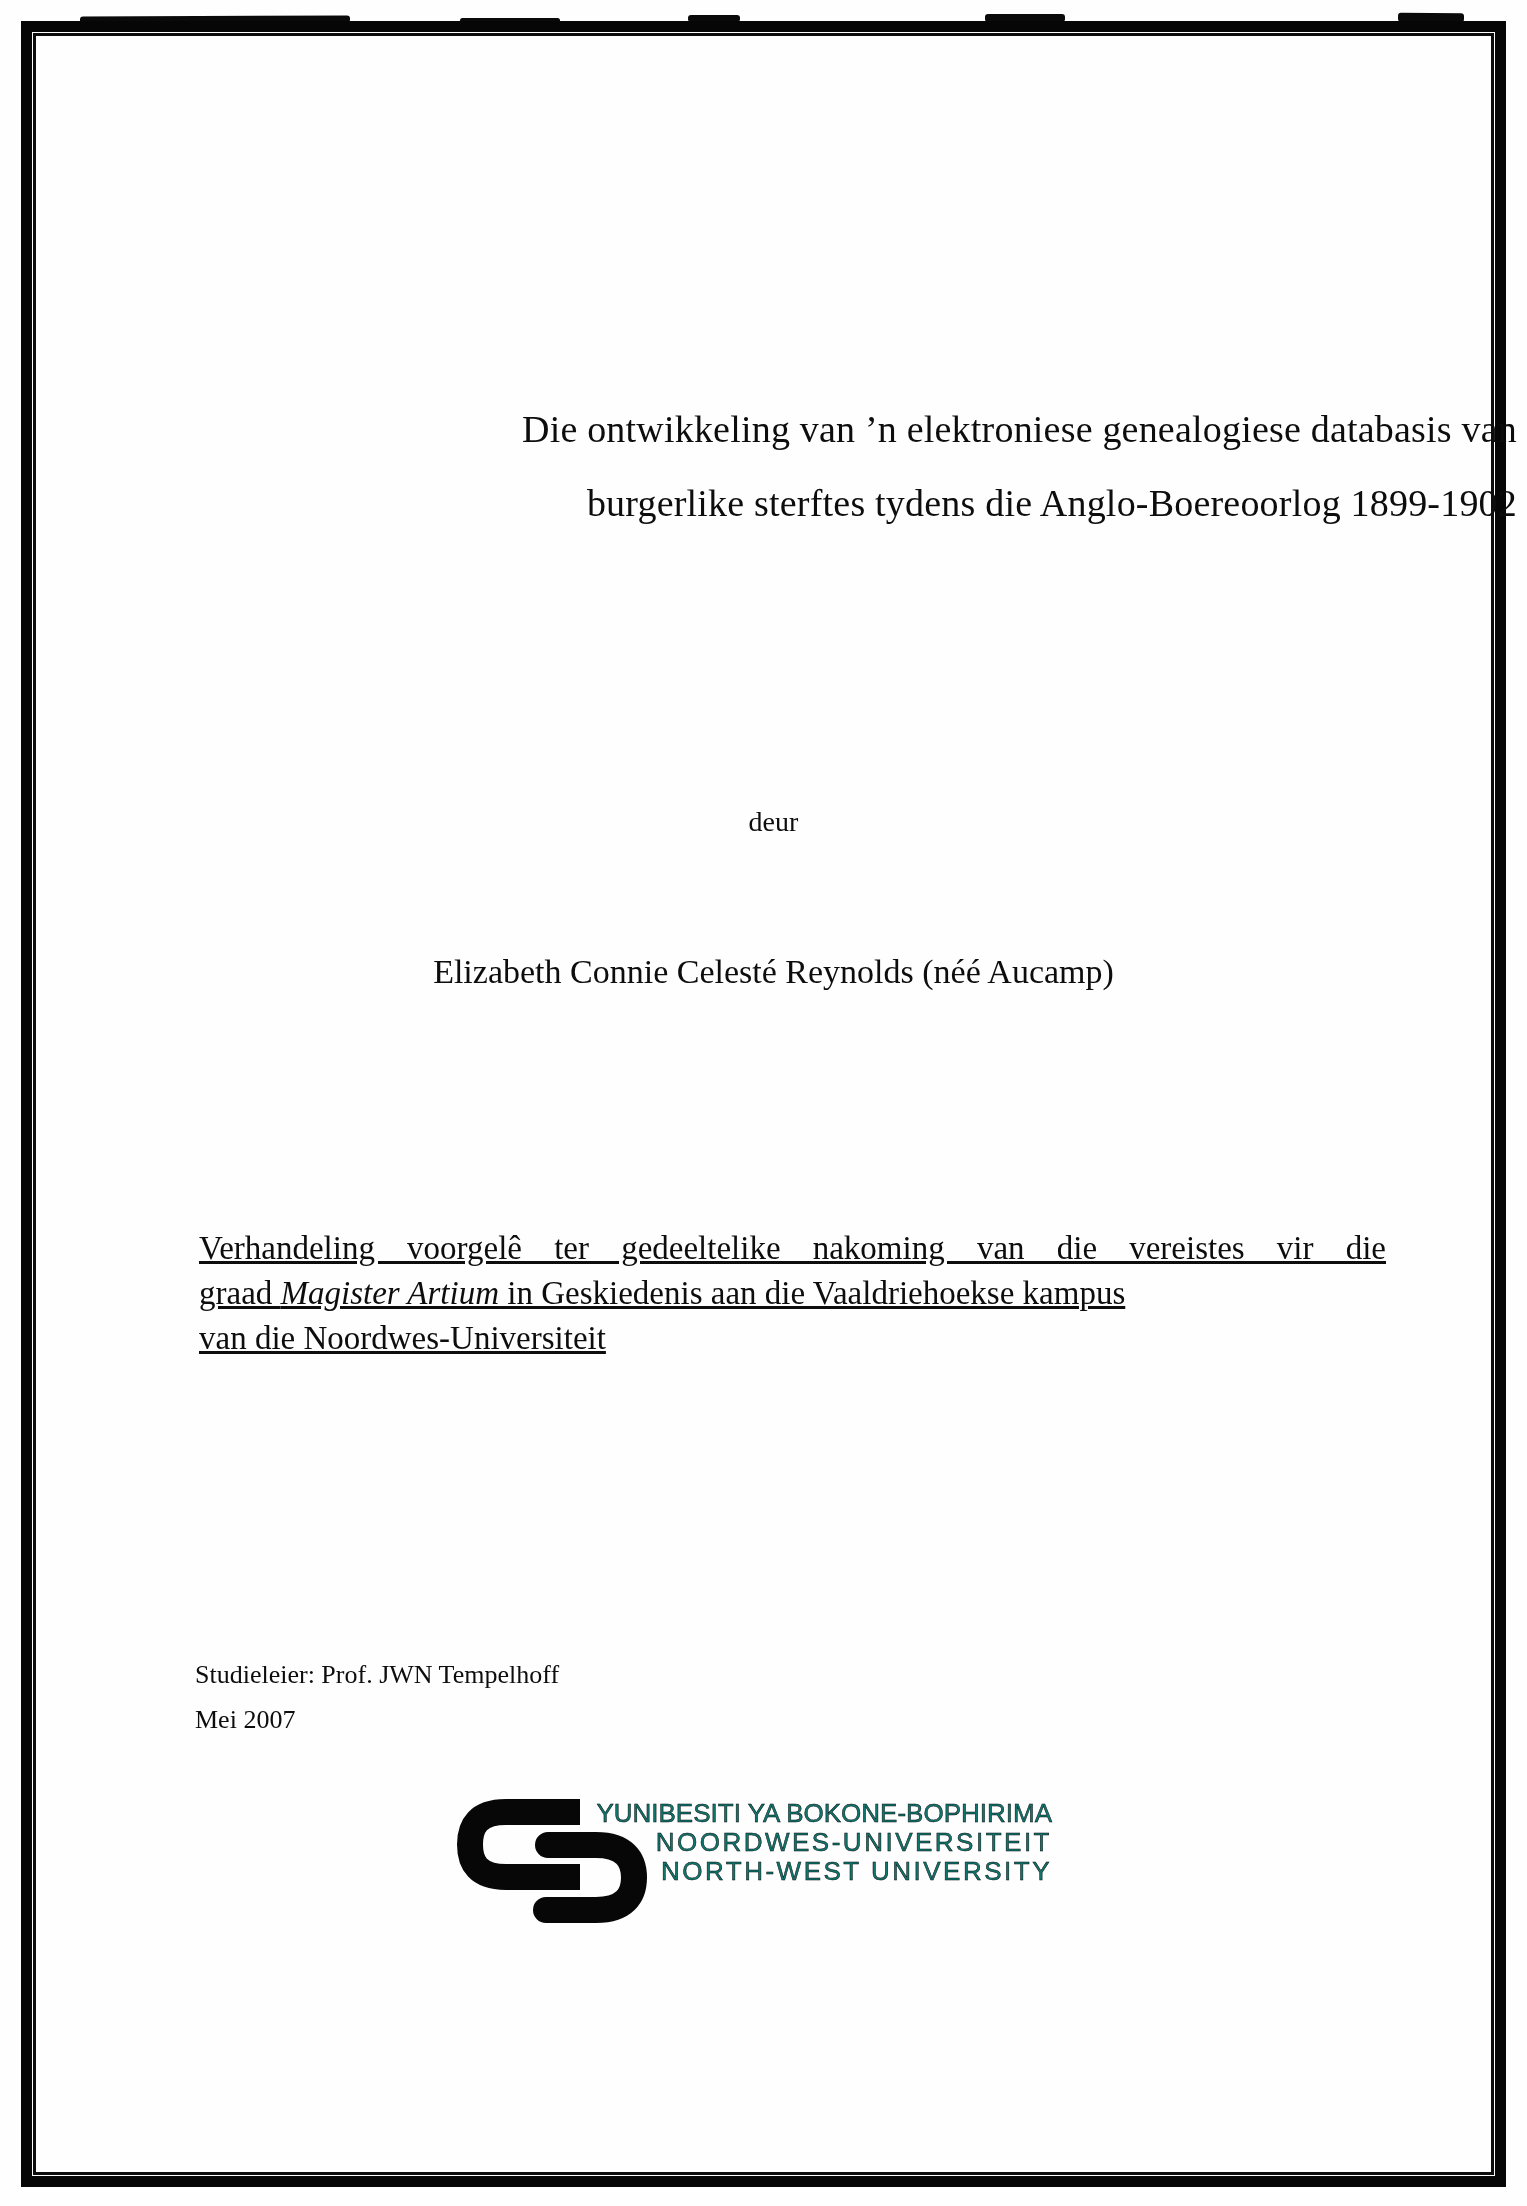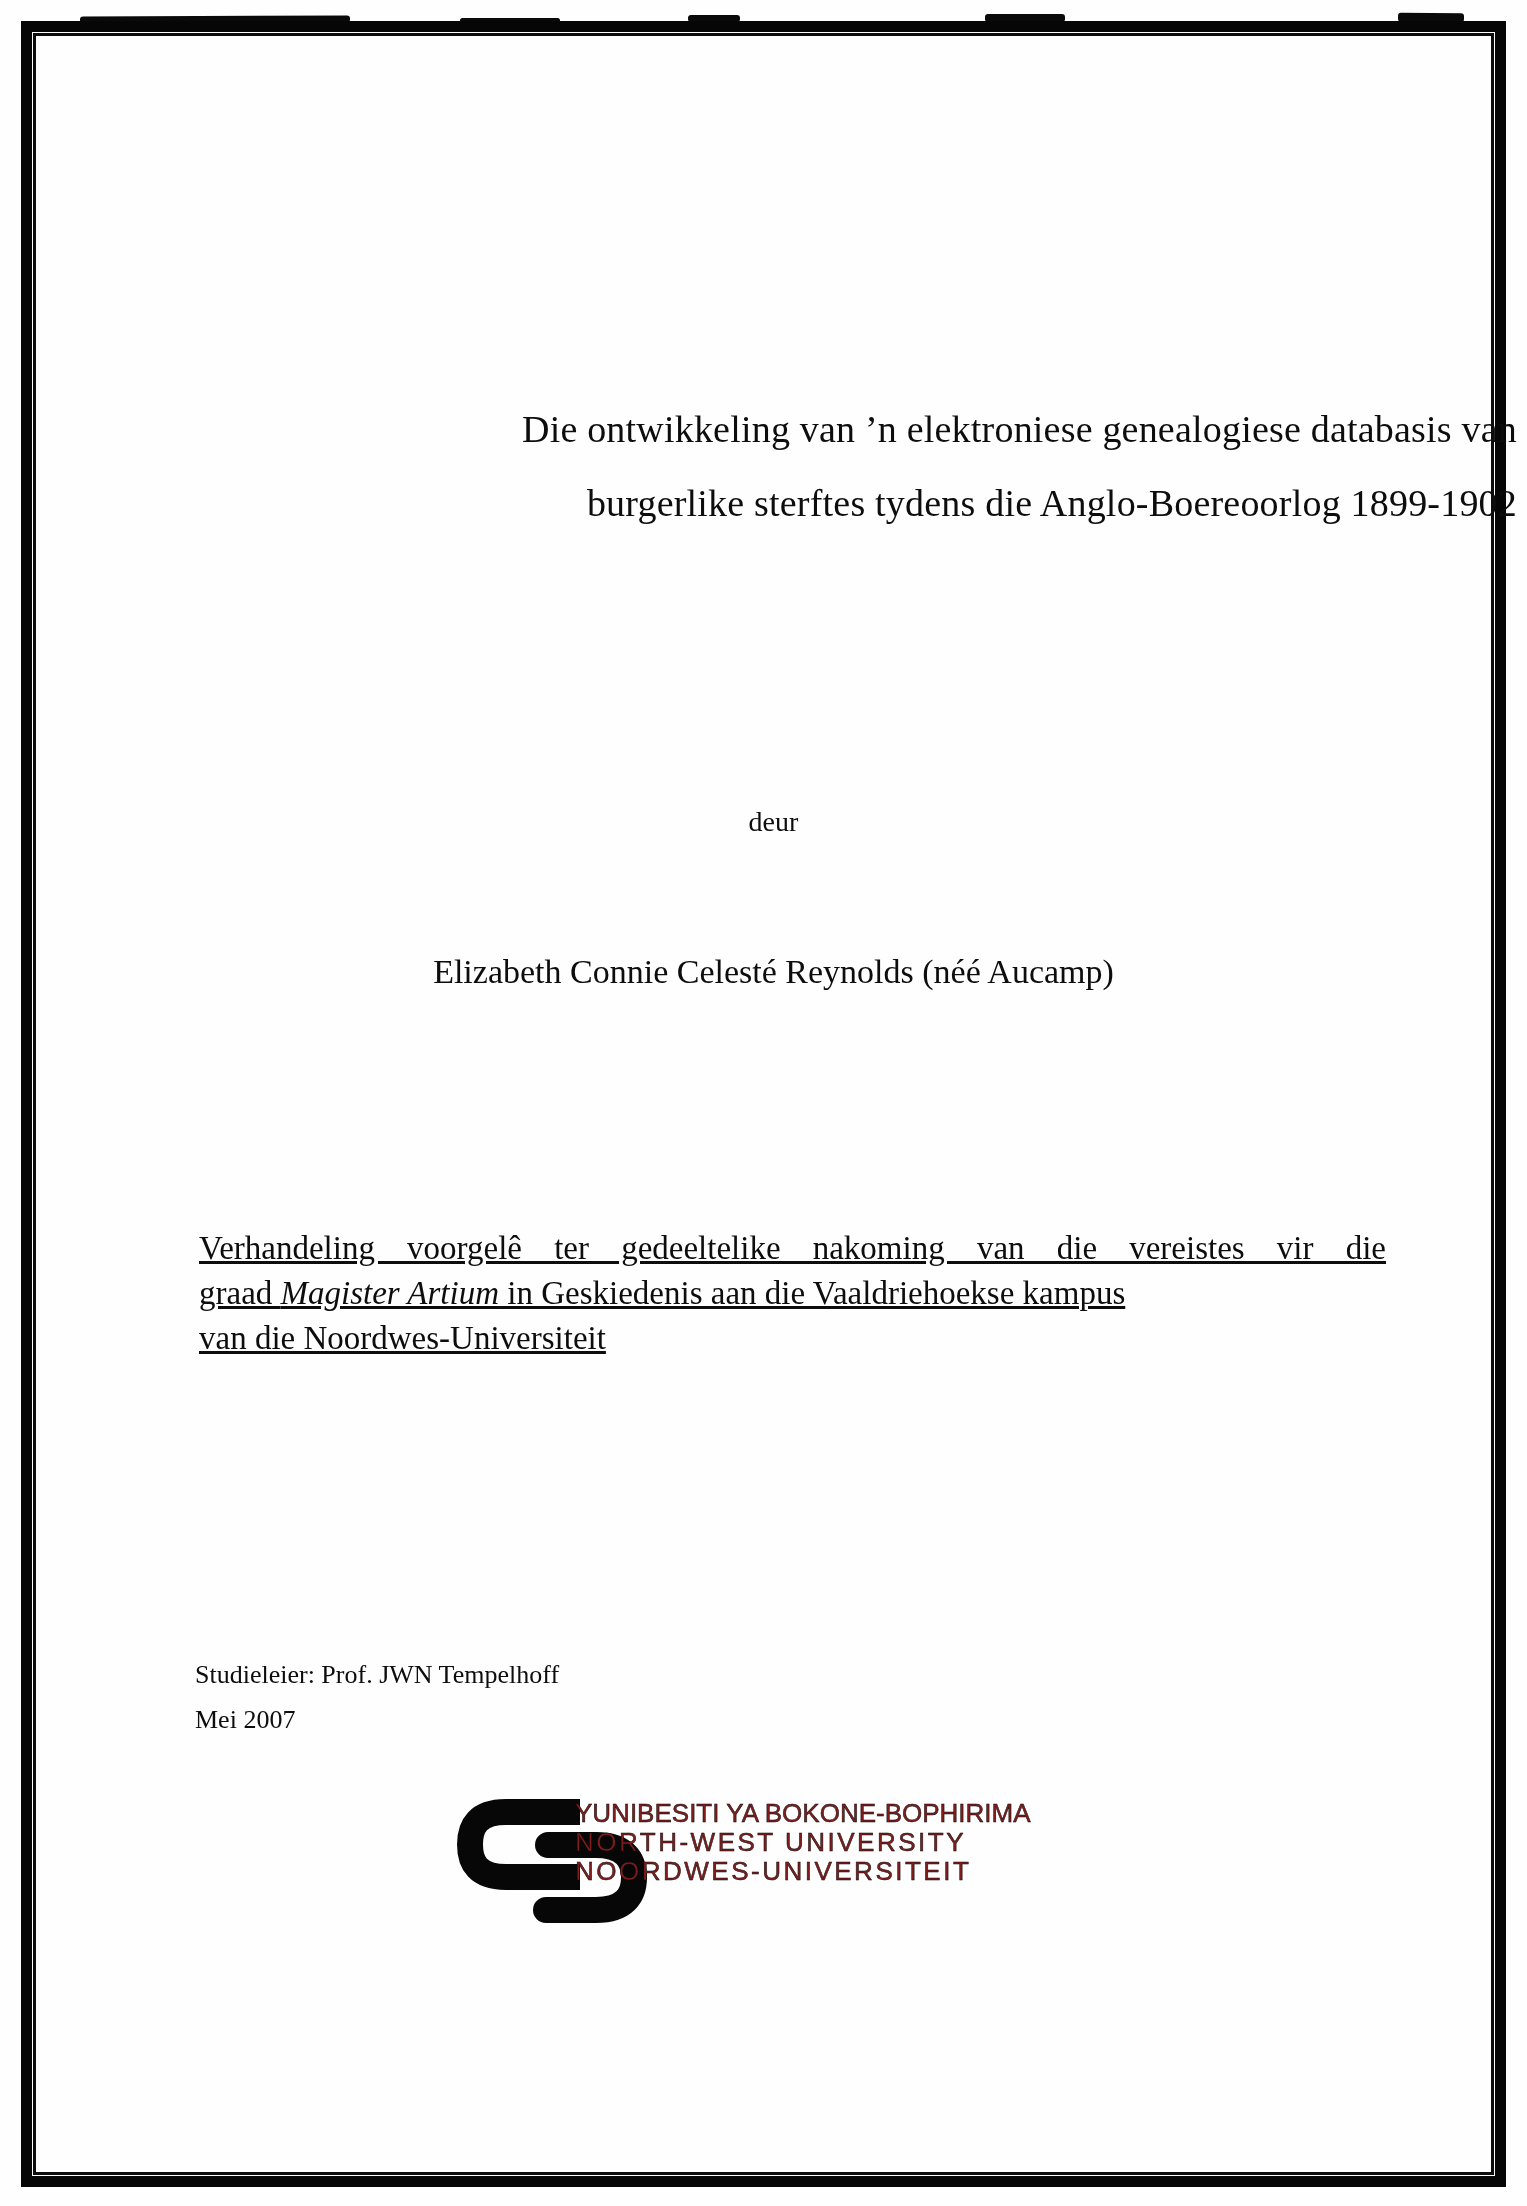--- a/index.html
+++ b/index.html
@@ -53,22 +53,22 @@
     position: absolute; left: 195px; top: 1652px;
     font-size: 26px; line-height: 45px;
   }
 
   .logo-mark { position: absolute; left: 456px; top: 1797px; }
 
   .logo-text {
     position: absolute; left: 575px; top: 1799px; width: 477px;
     font-family: "Liberation Sans", sans-serif;
     font-size: 26px; line-height: 29px;
-    white-space: nowrap;
-    color: #7f1d1d;
+    text-align: right; white-space: nowrap;
+    color: #0f766e;
     -webkit-text-stroke: 0.5px #0a0a0a;
   }
   .logo-text .spaced { letter-spacing: 2.5px; }
 </style>
 </head>
 <body>
 
 <div class="page">
 
   <div class="smudge sm1"></div>
@@ -102,17 +102,17 @@
   </div>
 
   <div class="logo-mark">
     <svg width="195" height="132" viewBox="0 0 195 132" xmlns="http://www.w3.org/2000/svg">
       <path d="M 124 15 H 50 C 22 15 14 29 14 47.5 C 14 66 22 80 50 80 H 124" fill="none" stroke="#070707" stroke-width="26" stroke-linecap="butt"></path>
       <path d="M 92 48 H 140 C 168 48 178 62 178 80.5 C 178 99 168 113 140 113 H 90" fill="none" stroke="#070707" stroke-width="26" stroke-linecap="round"></path>
     </svg>
   </div>
   <div class="logo-text">
     <div>YUNIBESITI YA BOKONE-BOPHIRIMA</div>
+    <div class="spaced">NOORDWES-UNIVERSITEIT</div>
     <div class="spaced">NORTH-WEST UNIVERSITY</div>
-    <div class="spaced">NOORDWES-UNIVERSITEIT</div>
   </div>
 
 </div>
 
 </body></html>

